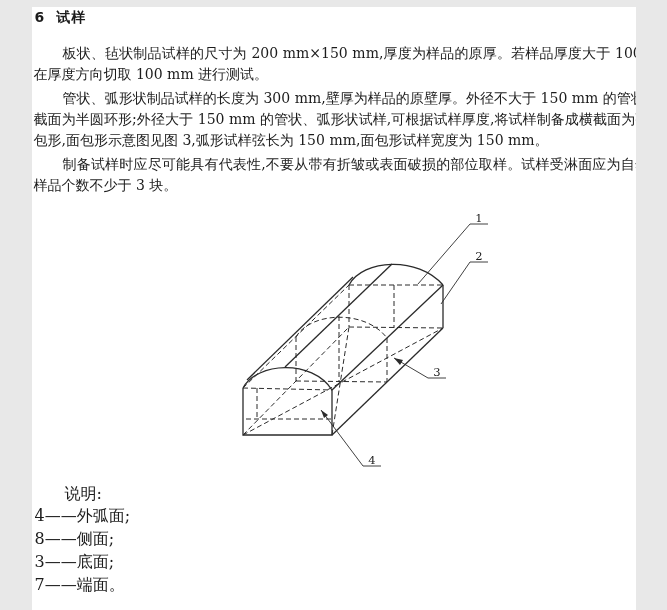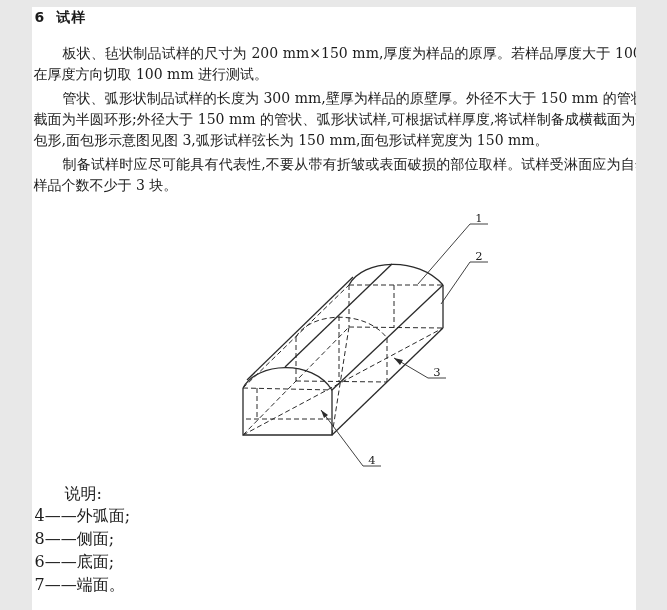--- a/index.html
+++ b/index.html
@@ -120,18 +120,18 @@
     <text x="447" y="215">1</text>
     <text x="447" y="253">2</text>
     <text x="405" y="369">3</text>
     <text x="340" y="457">4</text>
   </svg>
 
   <div class="legend">
     <div class="legend-title">说明:</div>
     <div class="legend-item">4——外弧面;</div>
     <div class="legend-item">8——侧面;</div>
-    <div class="legend-item">6——底面;</div>
+    <div class="legend-item">3——底面;</div>
     <div class="legend-item">7——端面。</div>
   </div>
 
 
 </div>
 
 </body></html>

